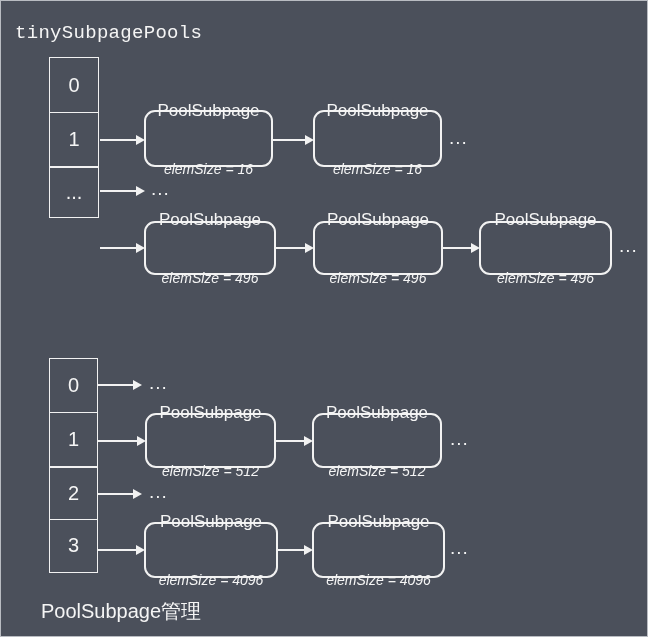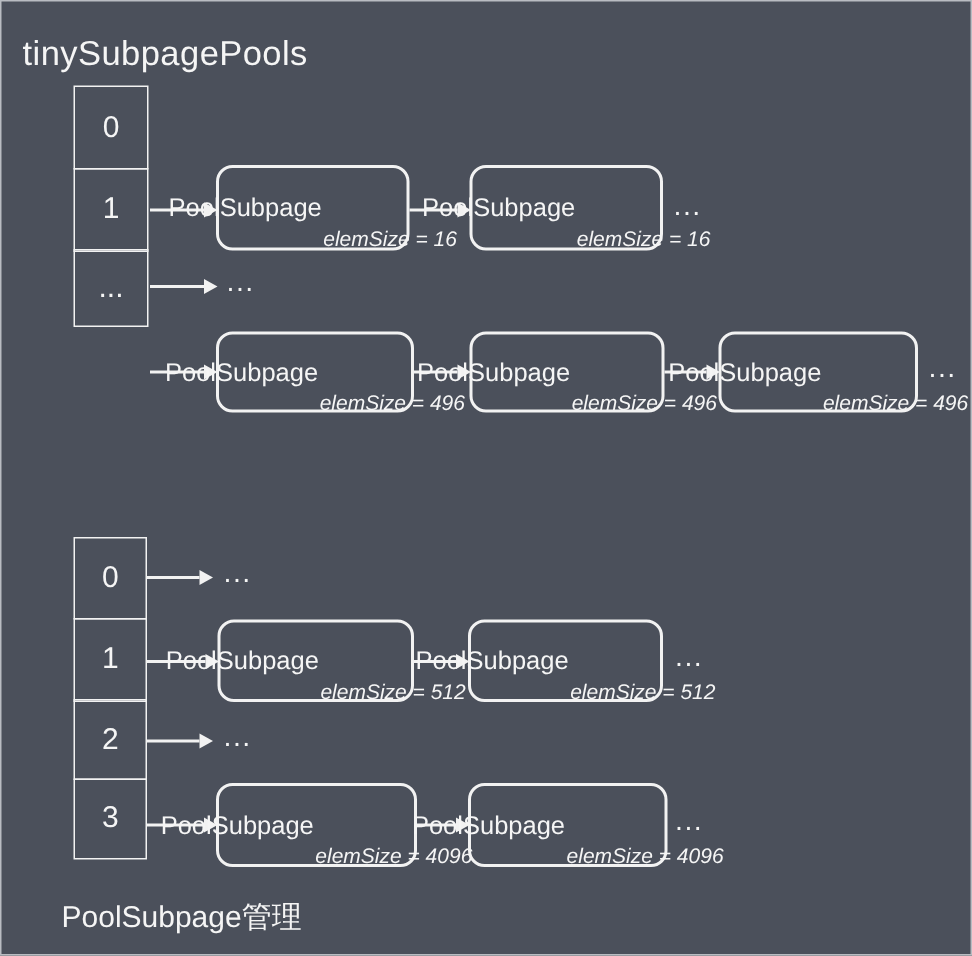--- a/index.html
+++ b/index.html
@@ -9,24 +9,25 @@
     height: 637px;
     background: var(--background, #4b505b);
     border: 1px solid var(--frame, #b9bcc2);
     box-sizing: border-box;
     overflow: hidden;
     font-family: "Liberation Sans", "DejaVu Sans", sans-serif;
     color: var(--text, #f5f5f5);
   }
   .title {
     position: absolute;
-    font-size: 23px;
+    font-size: 19px;
     letter-spacing: 0.3px;
     color: var(--text, #f5f5f5);
     white-space: nowrap;
+    font-family: Liberation Mono, monospace;
   }
   .array {
     position: absolute;
     display: flex;
     flex-direction: column;
   }
   .cell {
     box-sizing: border-box;
     border: 1.5px solid var(--stroke, #f2f2f2);
     display: flex;
@@ -49,21 +50,21 @@
     border-top: 5px solid transparent;
     border-bottom: 5px solid transparent;
   }
   .node {
     position: absolute;
     box-sizing: border-box;
     border: 2px solid var(--stroke, #f2f2f2);
     border-radius: 11px;
     background: transparent;
     display: flex;
-    flex-direction: row;
+    flex-direction: column;
     align-items: center;
     justify-content: center;
     gap: 1px;
     padding: 2px 4px;
   }
   .node-title { font-size: 17px; line-height: 19px; color: var(--text, #f5f5f5); white-space: nowrap; }
   .node-detail { font-size: 14px; line-height: 16px; font-style: italic; color: var(--text, #f5f5f5); white-space: nowrap; margin-top: 40px; }
   .dots {
     position: absolute;
     font-size: 19px;

